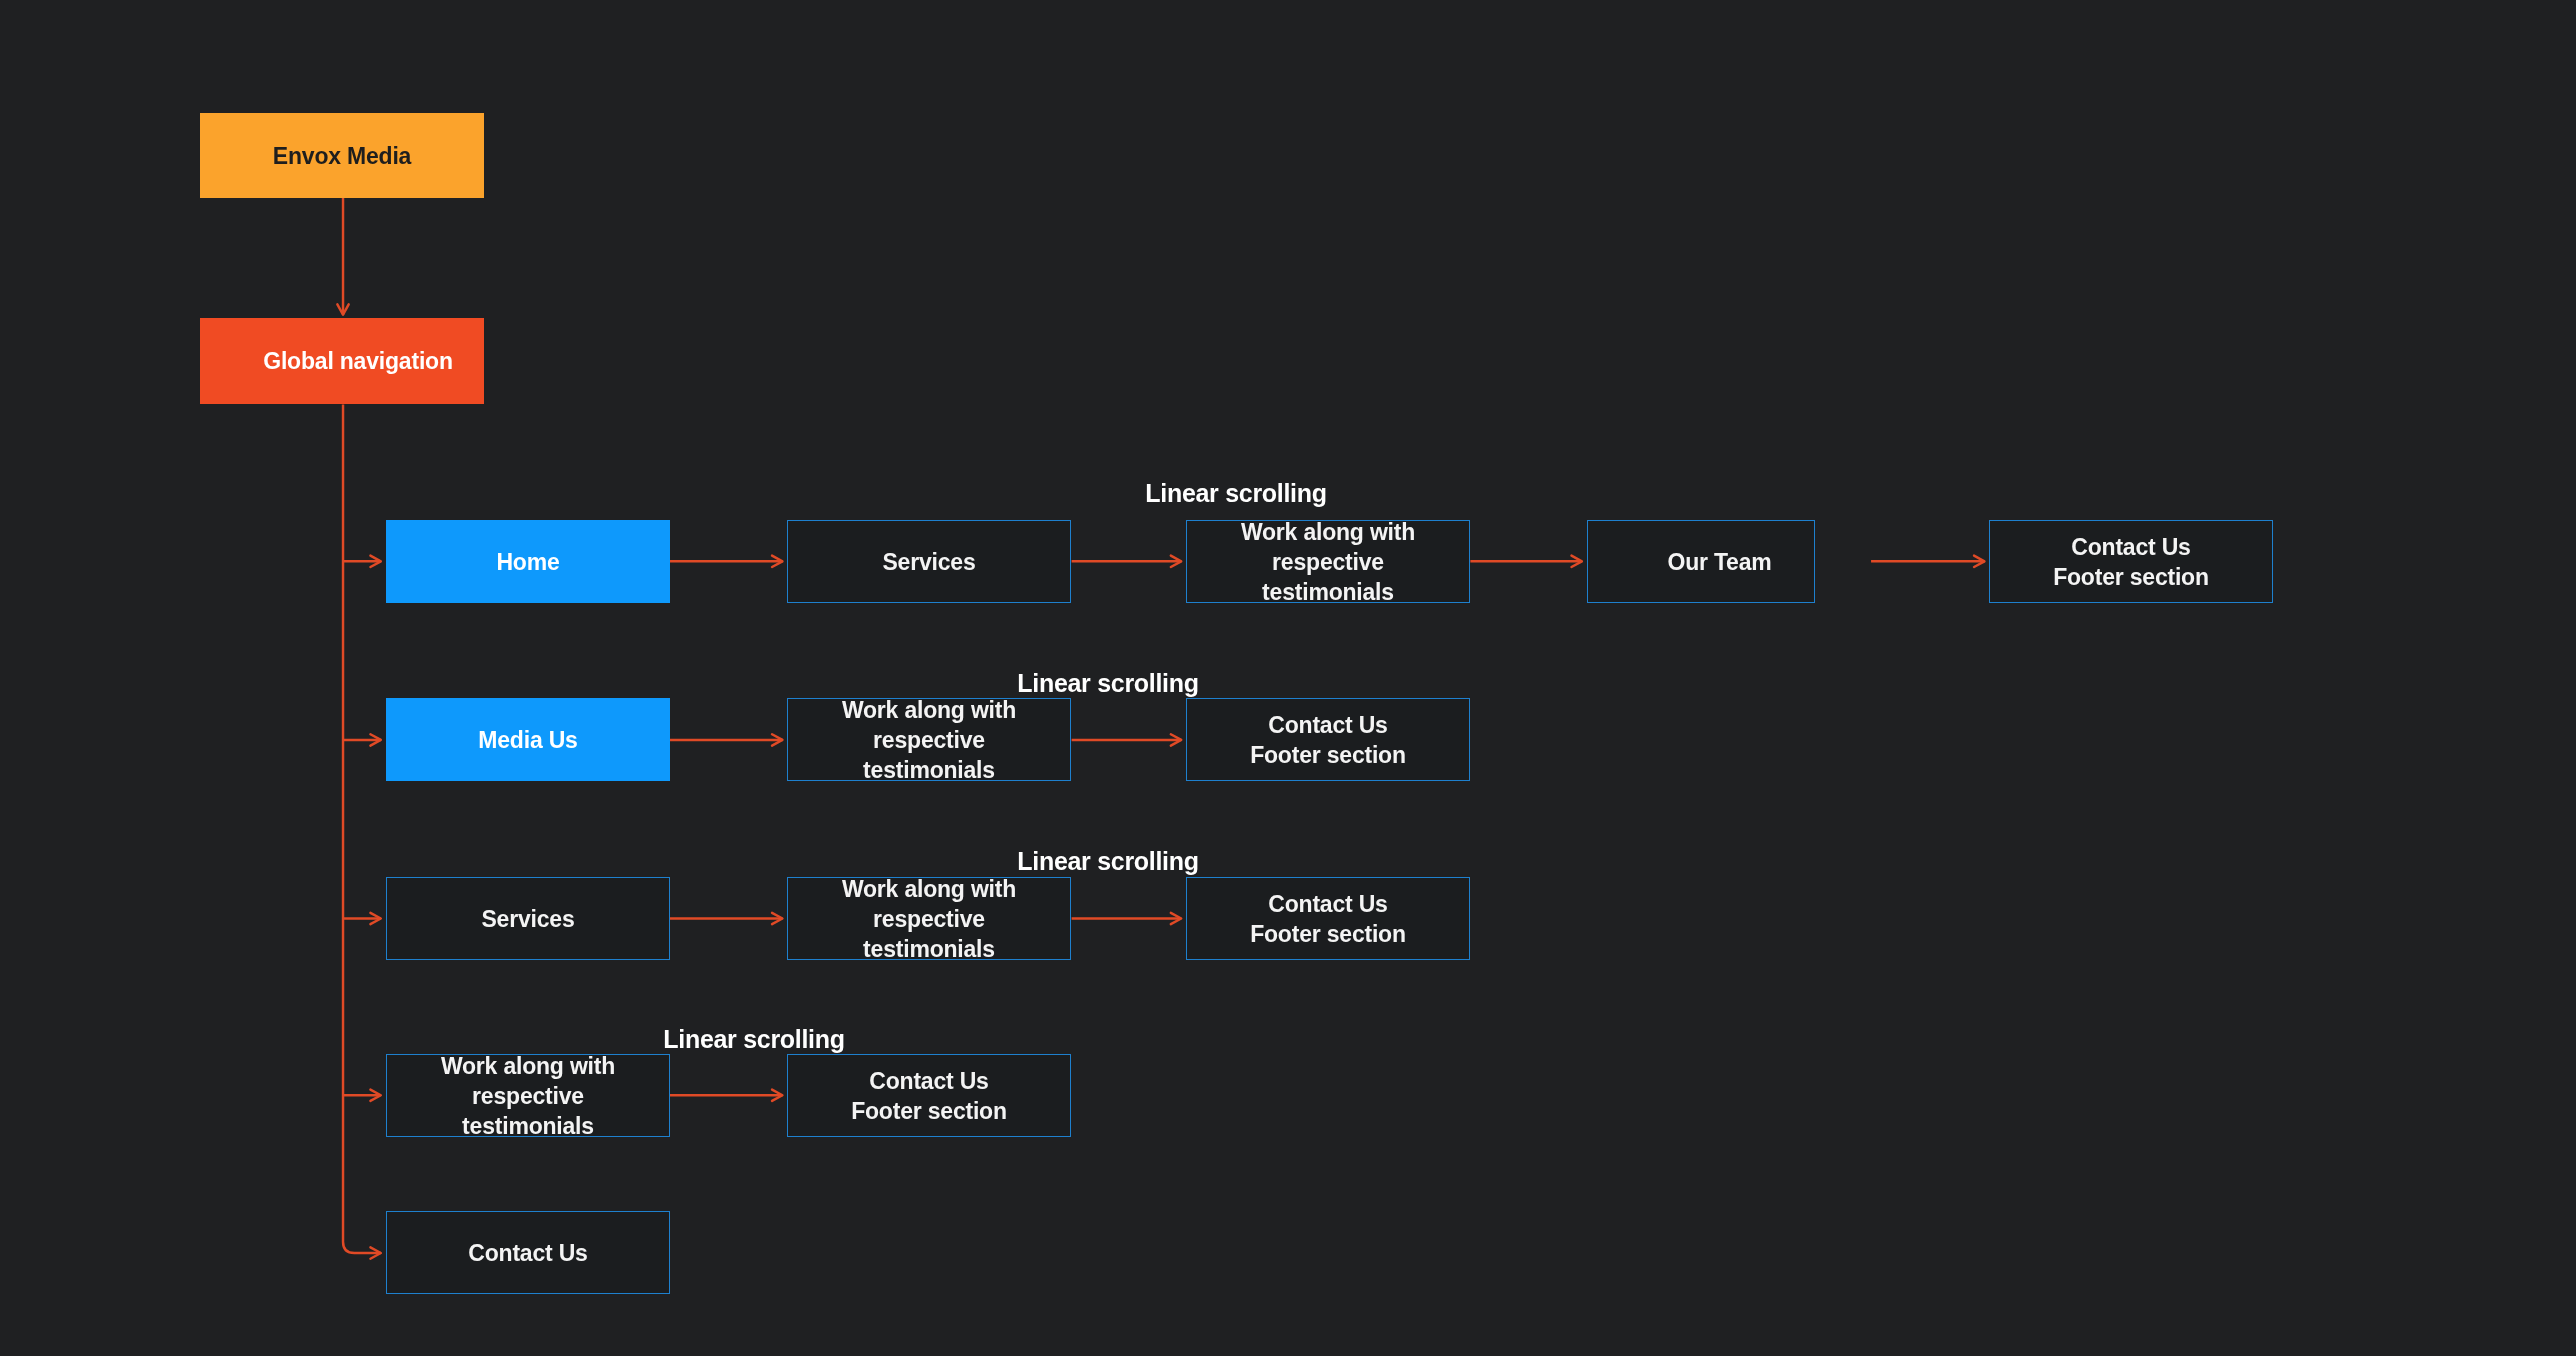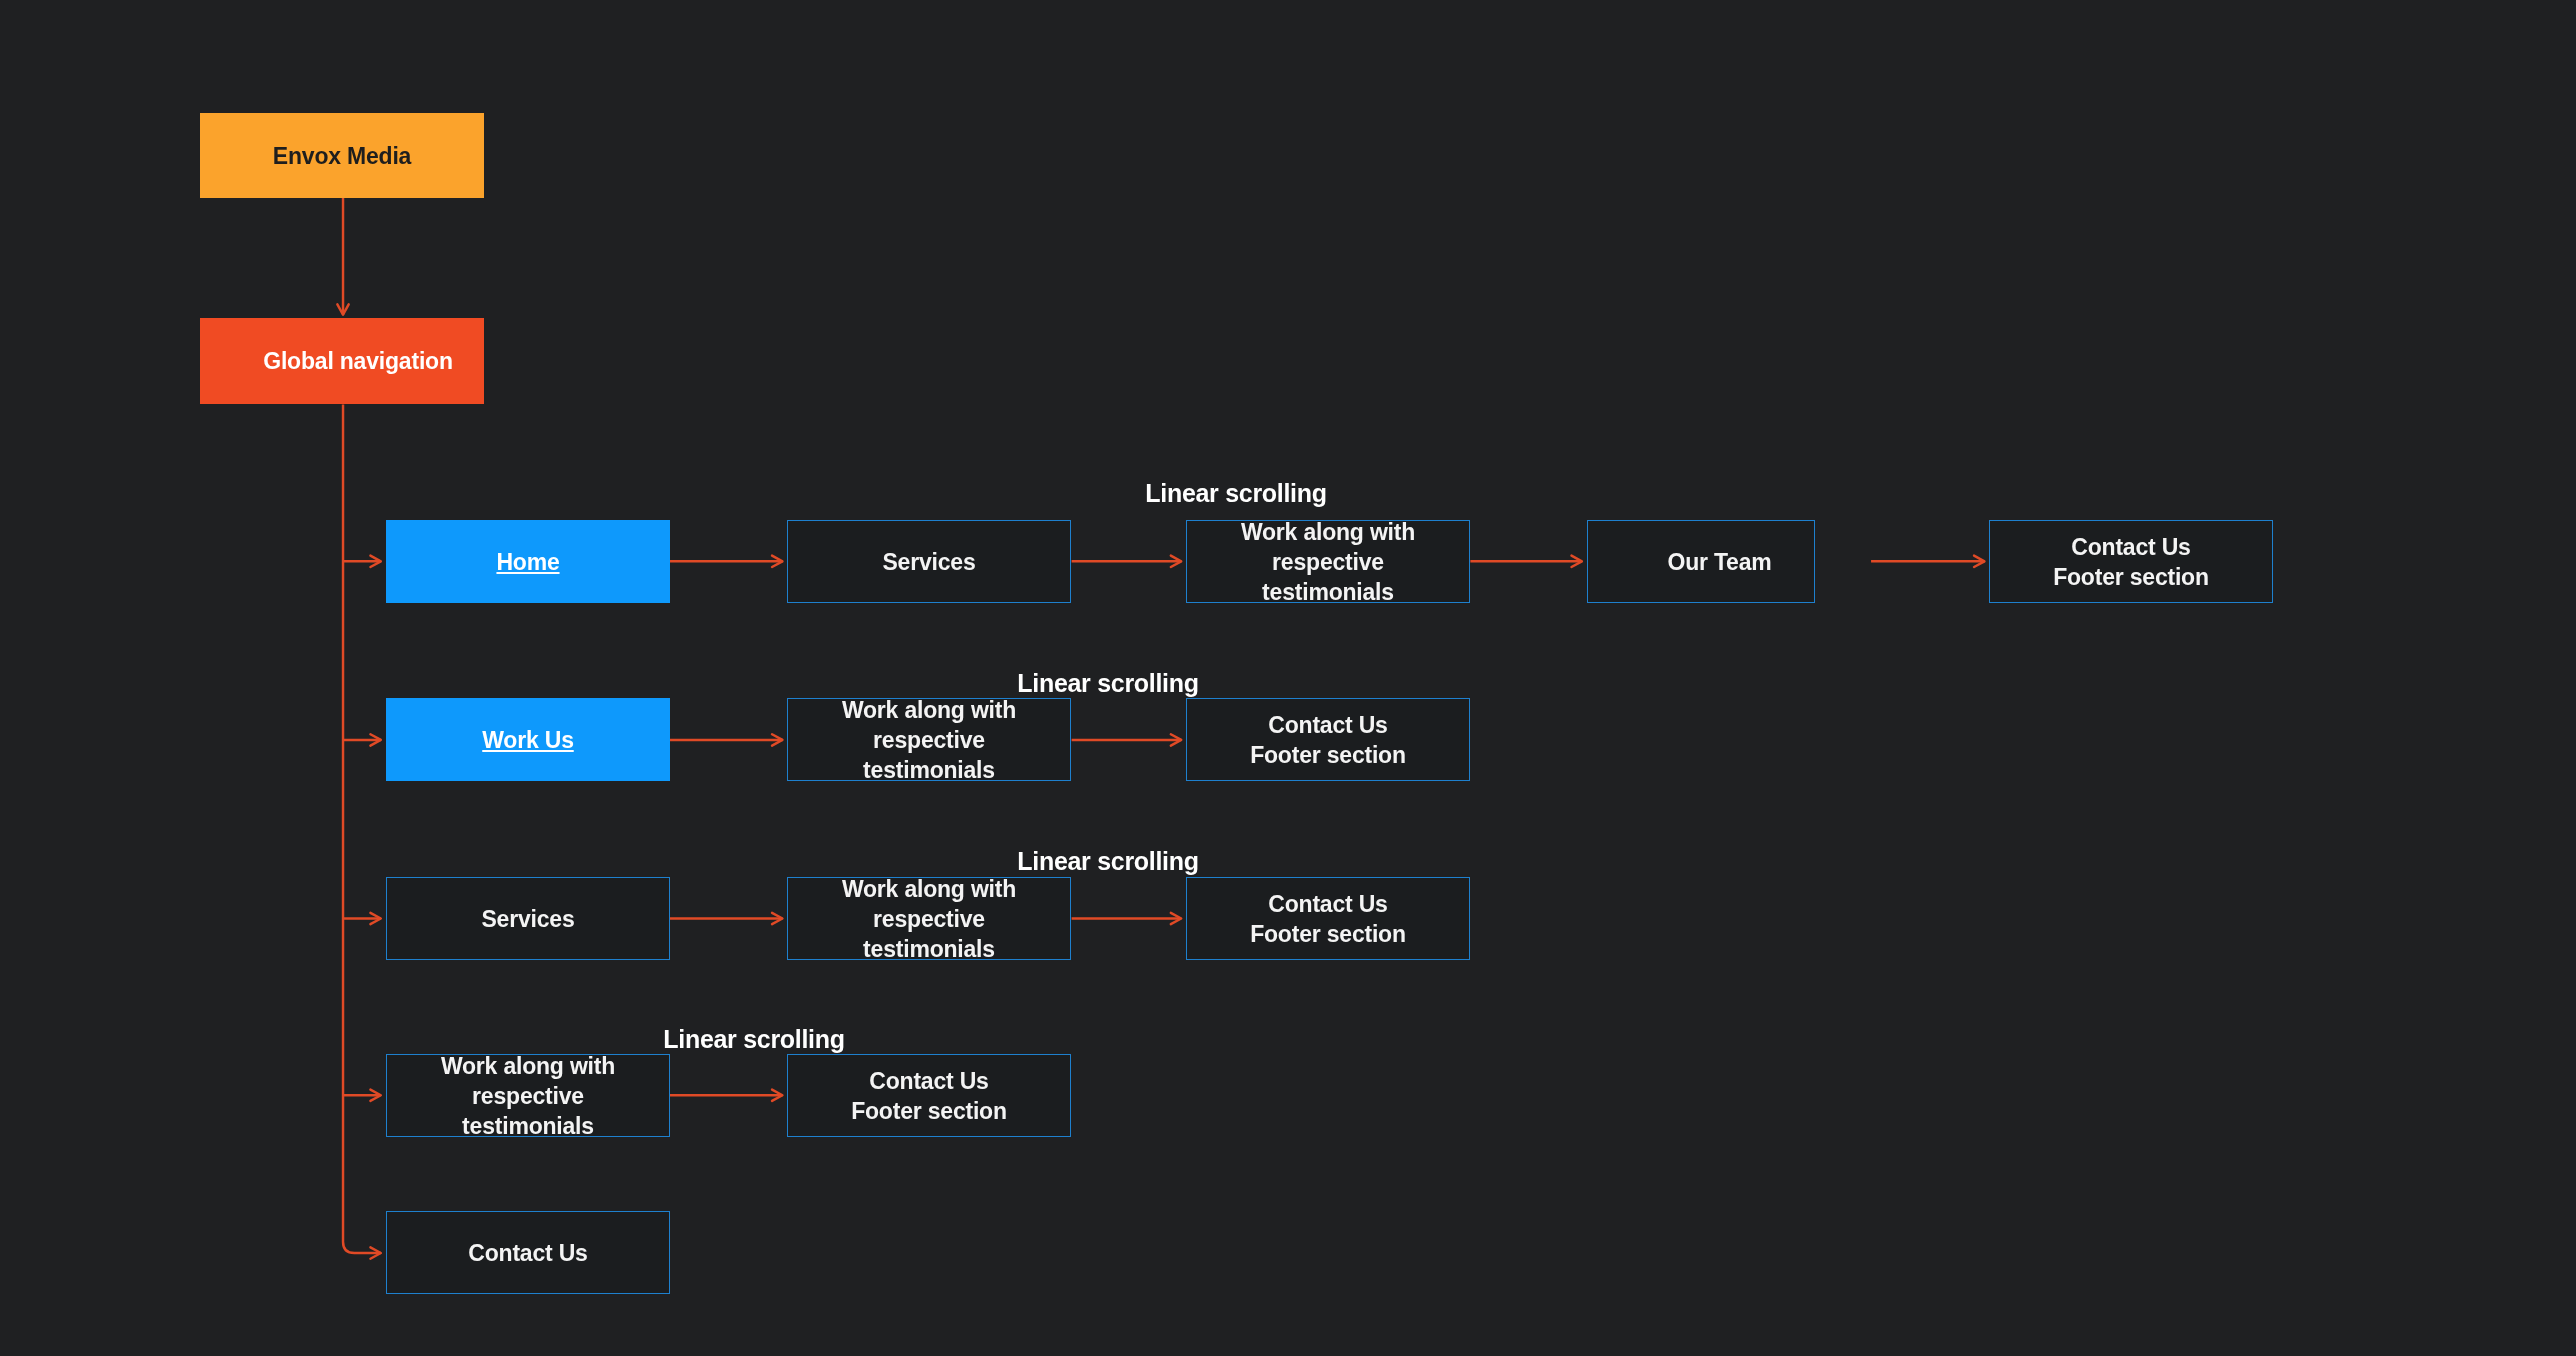--- a/index.html
+++ b/index.html
@@ -29,21 +29,21 @@
     text-align: center;
     font-weight: bold;
     font-size: 23px;
     line-height: 30px;
     letter-spacing: -0.2px;
     box-sizing: border-box;
     white-space: pre-line;
   }
   .node.orange { background: var(--node-orange, #FBA32C); color: var(--orange-text, #1E1E1E); }
   .node.red    { background: var(--node-red, #F04B23);    color: var(--light-text, #FFFFFF); }
-  .node.blue   { background: var(--node-blue, #0E99FC);   color: var(--light-text, #FFFFFF); text-decoration: underline; }
+  .node.blue   { background: var(--node-blue, #0E99FC);   color: var(--light-text, #FFFFFF); }
   .node.outline {
     background: var(--outline-fill, #1B1D1F);
     border: 1.9px solid var(--outline-border, #1E80CE);
     color: #F4F4F4;
   }
   .node .lbl { white-space: pre-line; width: 100%; }
   .flow-title {
     position: absolute;
     transform: translateX(-50%);
     font-weight: bold;
@@ -86,21 +86,21 @@
   <div id="node-layer">
       <div class="node orange" style="left: 200px; top: 113px; width: 284px; height: 85px;"><div class="lbl">Envox Media</div></div>
       <div class="node red" style="left: 200px; top: 318px; width: 284px; height: 86px; padding-left: 32px;"><div class="lbl">Global navigation</div></div>
       <div class="node blue" style="left: 386px; top: 520px; width: 284px; height: 83px;"><div class="lbl">Home</div></div>
       <div class="node outline" style="left: 787px; top: 520px; width: 284px; height: 83px;"><div class="lbl">Services</div></div>
       <div class="node outline" style="left: 1186px; top: 520px; width: 284px; height: 83px;"><div class="lbl">Work along with respective
 testimonials</div></div>
       <div class="node outline" style="left: 1587px; top: 520px; width: 228px; height: 83px; padding-left: 37px;"><div class="lbl">Our Team</div></div>
       <div class="node outline" style="left: 1989px; top: 520px; width: 284px; height: 83px;"><div class="lbl">Contact Us
 Footer section</div></div>
-      <div class="node blue" style="left: 386px; top: 698px; width: 284px; height: 83px;"><div class="lbl">Work Us</div></div>
+      <div class="node blue" style="left: 386px; top: 698px; width: 284px; height: 83px;"><div class="lbl">Media Us</div></div>
       <div class="node outline" style="left: 787px; top: 698px; width: 284px; height: 83px;"><div class="lbl">Work along with respective
 testimonials</div></div>
       <div class="node outline" style="left: 1186px; top: 698px; width: 284px; height: 83px;"><div class="lbl">Contact Us
 Footer section</div></div>
       <div class="node outline" style="left: 386px; top: 877px; width: 284px; height: 83px;"><div class="lbl">Services</div></div>
       <div class="node outline" style="left: 787px; top: 877px; width: 284px; height: 83px;"><div class="lbl">Work along with respective
 testimonials</div></div>
       <div class="node outline" style="left: 1186px; top: 877px; width: 284px; height: 83px;"><div class="lbl">Contact Us
 Footer section</div></div>
       <div class="node outline" style="left: 386px; top: 1054px; width: 284px; height: 83px;"><div class="lbl">Work along with respective

